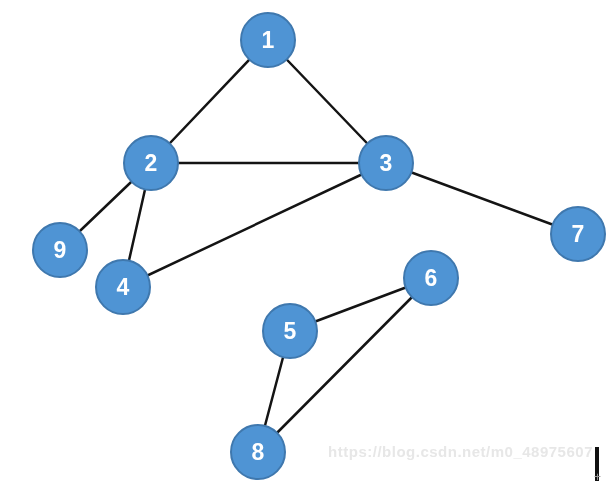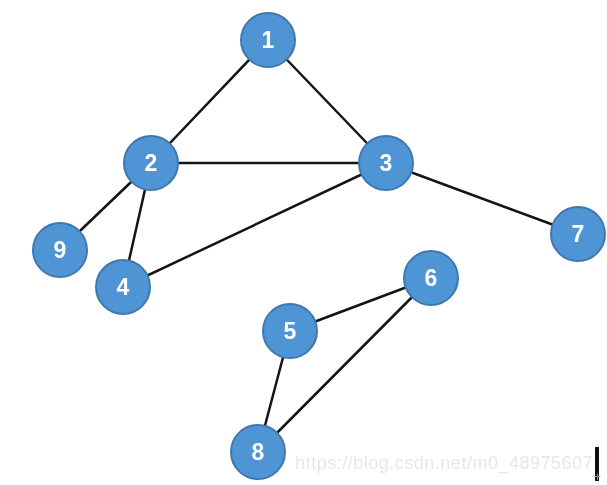--- a/index.html
+++ b/index.html
@@ -26,26 +26,27 @@
     stroke-linecap: round;
   }
   .node-label {
     font-family: "Liberation Sans", sans-serif;
     font-weight: 600;
     text-anchor: middle;
   }
   #watermark {
     position: absolute;
     right: 14px;
-    top: 453px;
-    font-size: 18px;
+    top: 443px;
+    font-size: 15px;
     letter-spacing: 0.5px;
     color: #e7e7e7;
     white-space: nowrap;
     user-select: none;
+    font-weight: bold;
   }
   #text-caret {
     position: absolute;
     left: 595px;
     top: 447px;
     width: 4px;
     height: 34px;
     background: #111111;
   }
   #caret-plus {

